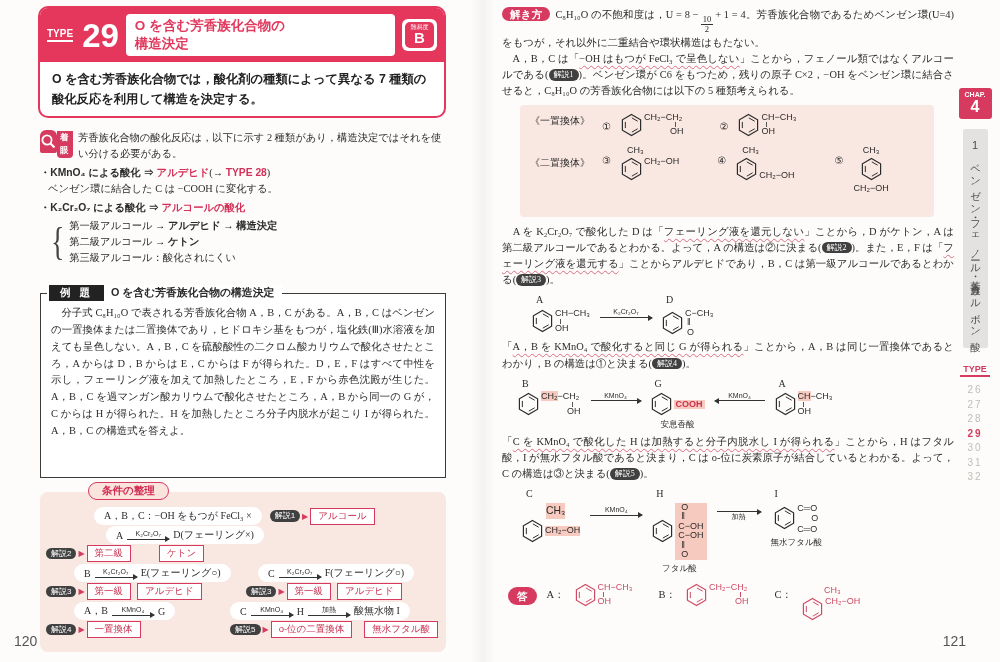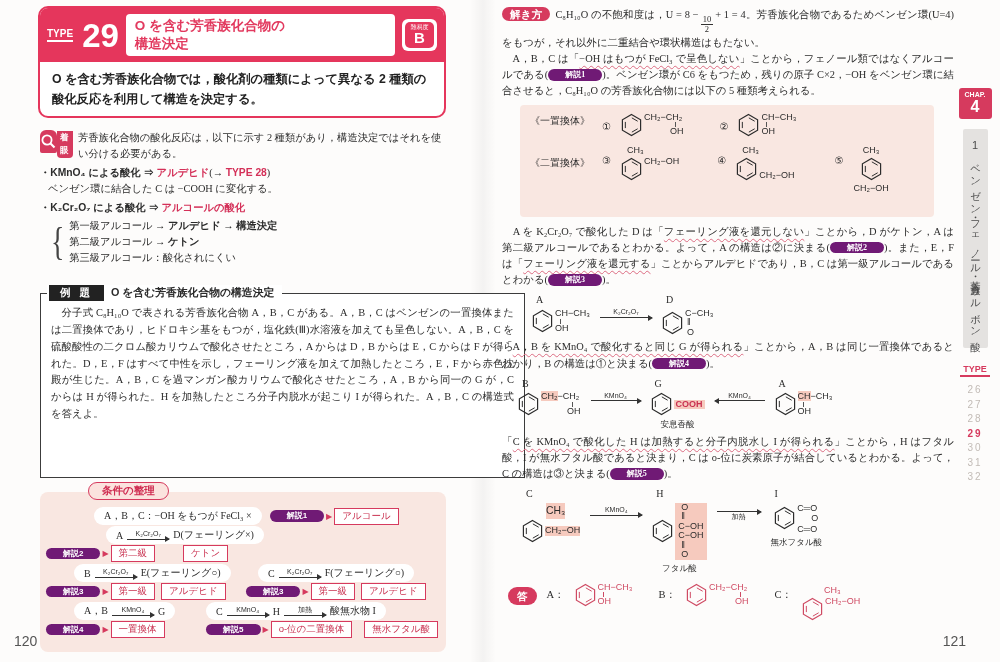--- a/index.html
+++ b/index.html
@@ -2,22 +2,22 @@
 <html><head>
 <meta charset="utf-8">
 <style>
   * { margin:0; padding:0; box-sizing:border-box; }
   body { background:#eceae8; }
   #app { position:relative; width:1000px; height:662px; background:#fdfcfb; overflow:hidden;
          font-family:"Liberation Sans", sans-serif; color:#2b2b2b; }
   .serif { font-family:"Liberation Serif", serif; }
 
   
-  .kai { background:#701a75; color:#fff; font-size:8px; font-weight:bold; border-radius:8px;
-         padding:1px 17px; white-space:nowrap; display:inline-block; line-height:1.2; vertical-align:1px;}
+  .kai { background:#404040; color:#fff; font-size:8px; font-weight:normal; border-radius:8px;
+         padding:1px 5px; white-space:nowrap; display:inline-block; line-height:1.2; vertical-align:1px;}
   .tri { color:#d63a5e; font-size:8px; margin:0 2px; }
   .rbox { border:1px solid #d63a5e; color:#c9304f; background:#fff; font-size:9.5px;
           padding:1px 7px; white-space:nowrap; display:inline-block; }
   .rd  { color:#d43058; font-weight:bold; }
   .wavy { text-decoration:underline wavy #dc6c82 1px; text-underline-offset:2.5px; }
   .hl  { background:#f6cabe; }
   .hlr { background:#f6cabe; color:#c9304f; font-weight:bold; padding:0 2px; }
 
   .arw { display:inline-flex; flex-direction:column; align-items:center; margin:0 4px; vertical-align:middle; }
   .albl { font-size:7px; line-height:1.1; color:#2b2b2b; font-family:"Liberation Sans",sans-serif;}
@@ -63,21 +63,21 @@
          display:flex; align-items:center; justify-content:center; }
   .chak-tab { background:#d63a5e; color:#fff; font-size:8.5px; font-weight:bold;
               border-radius:0 0 4px 4px; padding:0 3px 1px; margin-top:1px; letter-spacing:1px;}
   .chak p.bl { margin-top:3px; }
   .bl-head { font-weight:bold; }
   .braceR { display:flex; align-items:center; margin:2px 0 0 8px; }
   .brace-ch { font-size:40px; font-weight:100; color:#444; line-height:0.9;
               font-family:"Liberation Serif",serif; transform:scaleX(.7); }
   .brace-lines { display:flex; flex-direction:column; font-size:10.3px; line-height:1.55; margin-left:2px;}
 
-  .rei { position:absolute; left:2px; top:293px; width:485px; height:185px;
+  .rei { position:absolute; left:2px; top:293px; width:406px; height:185px;
          border:1.6px solid #3c3c3c; background:#fff; }
   .rei-head { position:absolute; top:-9px; left:6px; display:flex; align-items:center; gap:7px;
               background:#fff; padding:0 8px 0 2px; }
   .rei-lbl { background:#222; color:#fff; font-weight:bold; font-size:10.5px; padding:1px 11px;
              letter-spacing:3px;}
   .rei-title { font-weight:bold; font-size:10.8px; }
   .rei-body { padding:11px 10px 0; font-size:10.4px; line-height:1.62; text-align:justify;}
 
   .jk-lbl { position:absolute; left:8px; top:482px; border:1.5px solid #d63a5e; background:#fbe3de;
             color:#cf2b50; border-radius:10px; padding:1px 13px; font-weight:bold; font-size:10.5px; z-index:2;margin-left:42px;}
@@ -150,21 +150,21 @@
           <span>O を含む芳香族化合物の</span><br>
           <span>構造決定</span>
         </div>
         <div class="diff">
           <div class="diff-in">
             <span class="diff-lbl">難易度</span>
             <span class="diff-val">B</span>
           </div>
         </div>
       </div>
-      <div class="hdr-sum">O を含む芳香族化合物では，酸化剤の種類によって異なる 2 種類の酸化反応を利用して構造を決定する。</div>
+      <div class="hdr-sum">O を含む芳香族化合物では，酸化剤の種類によって異なる 7 種類の酸化反応を利用して構造を決定する。</div>
     </div>
 
     <div class="chak">
       <div class="chak-top">
         <div class="chak-ic">
           <div class="mag">
             <svg width="17" height="17" viewBox="0 0 17 17">
                 <circle cx="7" cy="7" r="4.6" fill="none" stroke="#fff" stroke-width="1.8"></circle>
                 <line x1="10.5" y1="10.5" x2="14.5" y2="14.5" stroke="#fff" stroke-width="2.2"></line>
               </svg>

